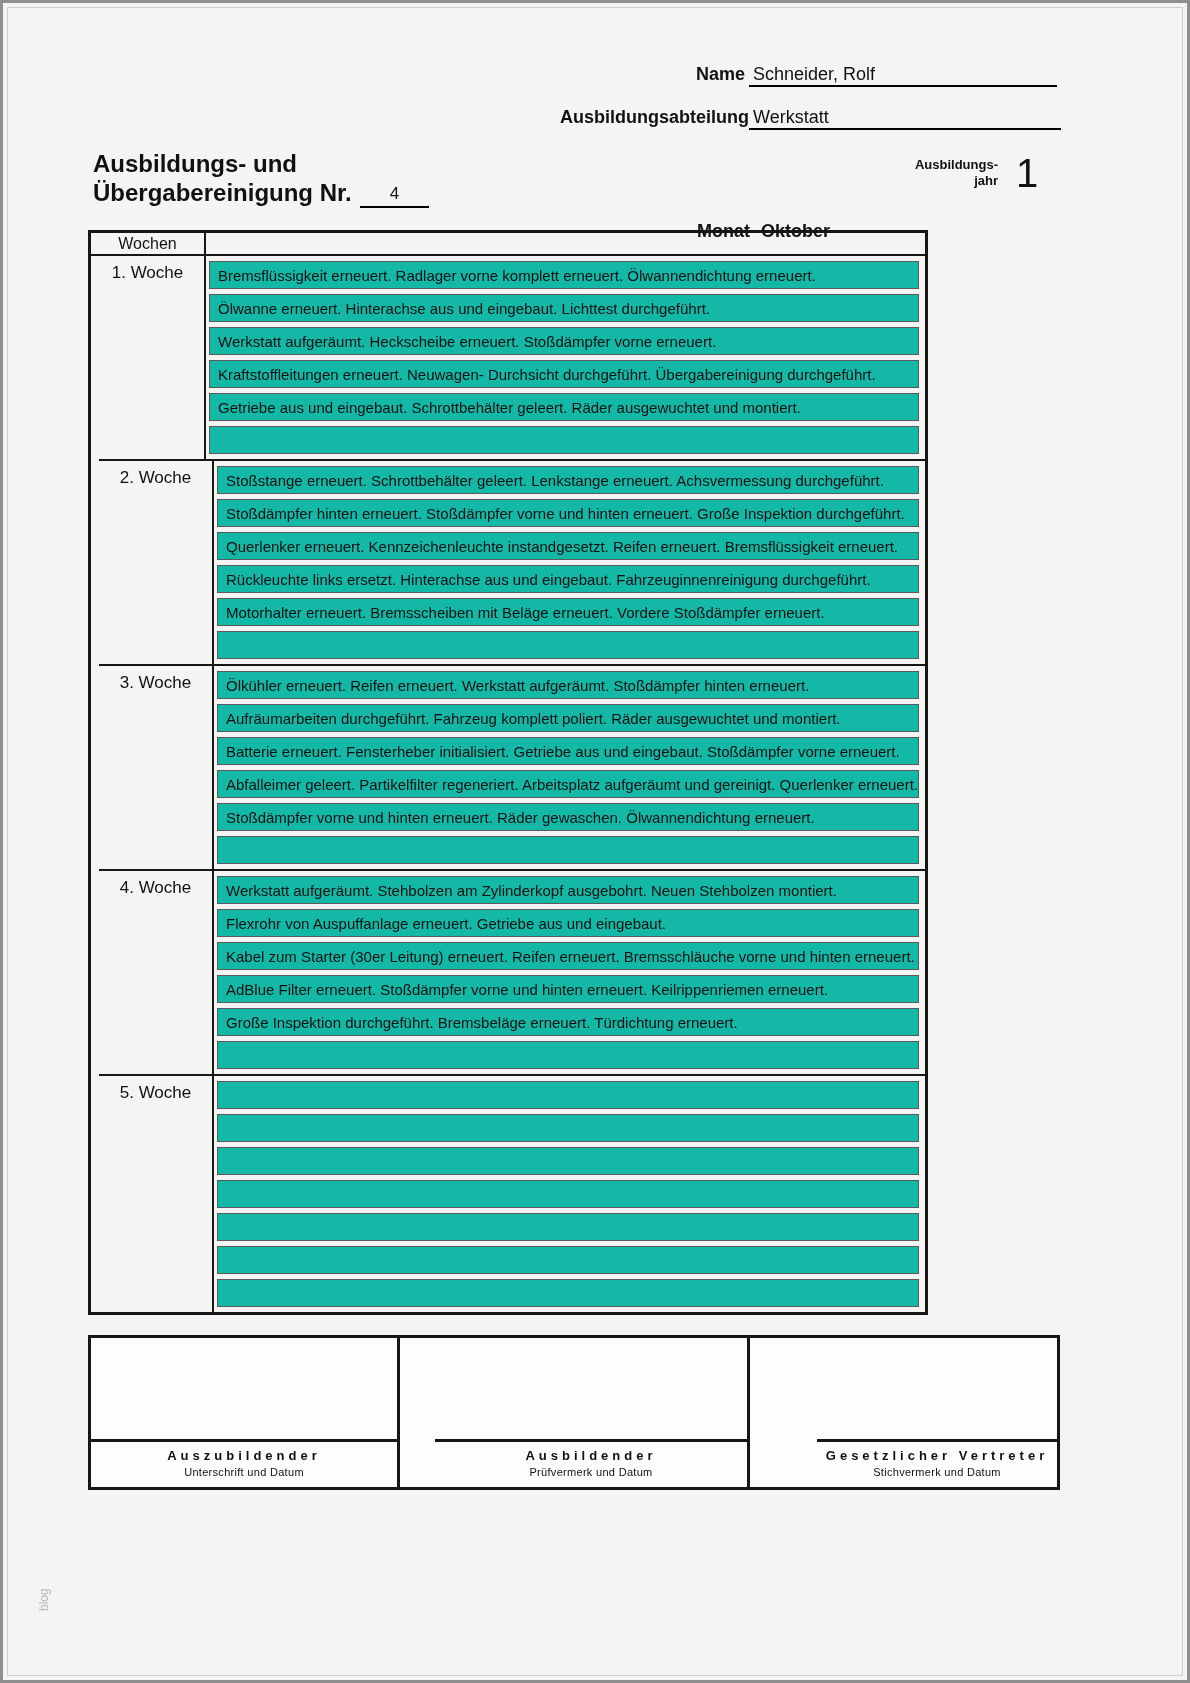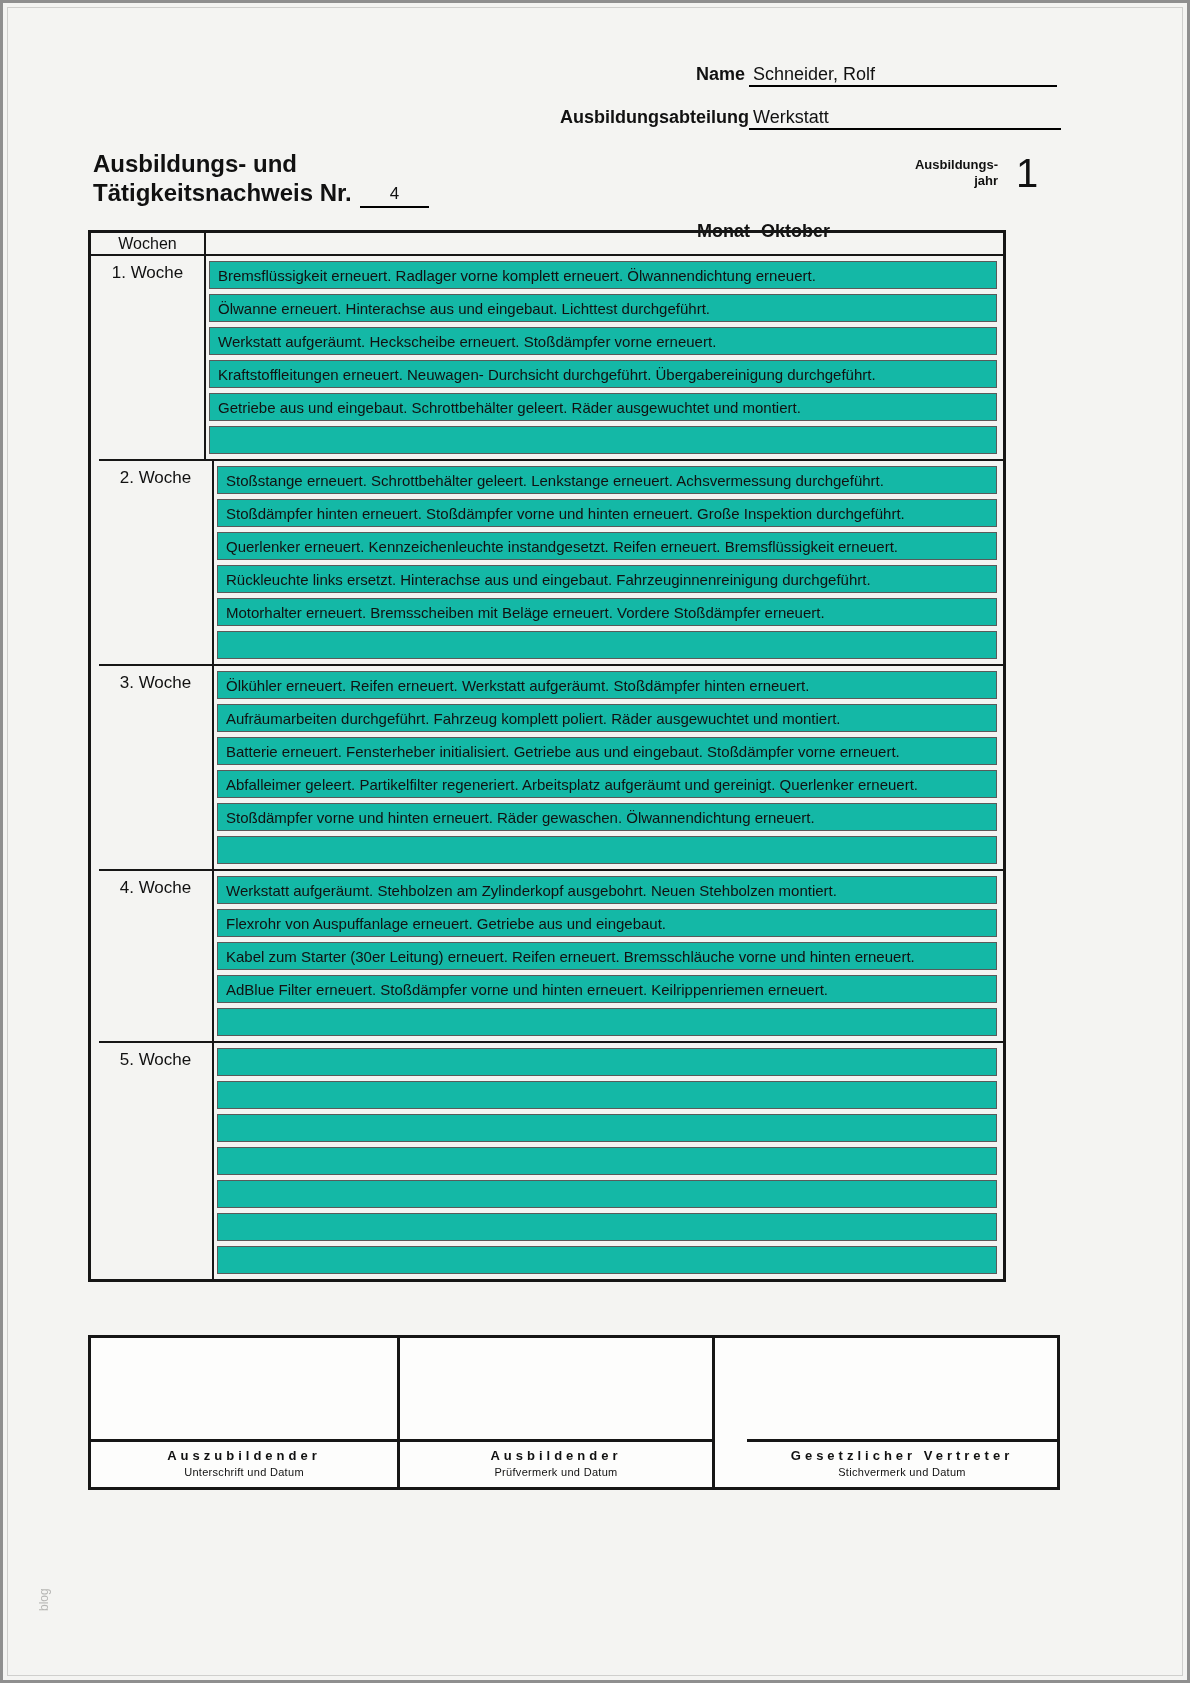--- a/index.html
+++ b/index.html
@@ -24,21 +24,21 @@
   .nr-line  { position:absolute; left:357px; top:203px; width:69px; border-bottom:2px solid #000; }
 
   .month { position:absolute; left:694px; top:192px; font-size:18px; font-weight:bold;margin-top:26px; }
   .month .month-value { margin-left:6px; }
 
   .year-label { position:absolute; left:895px; top:154px; width:100px; text-align:right; font-size:13px; font-weight:bold; line-height:16px; }
   .year-value { position:absolute; left:1013px; top:148px; font-size:40px; font-weight:400; }
 
   
   .main-table {
-    position:absolute; left:85px; top:227px; width:918px;
+    position:absolute; left:85px; top:227px; width:840px;
     border:3px solid #161616;
   }
   .wochen-header { display:flex; height:23px; border-bottom:2px solid #161616; }
   .wochen-header .hd-left {
     width:115px; border-right:2px solid #161616;
     display:flex; align-items:center; justify-content:center;
     font-size:16px;
   }
   .wochen-header .hd-right { flex:1; }
 
@@ -55,20 +55,21 @@
     padding-left:8px;
     font-size:15px; white-space:nowrap; overflow:hidden;
   }
 
   
   .sig-table {
     position:absolute; left:85px; top:1332px; width:972px;
     border:3px solid #161616;
     display:flex;
     background:#fdfdfc;
+    gap:35px;
   }
   .sig-col { display:flex; flex-direction:column; }
   .sig-col-0 { width:309px; border-right:3px solid #161616; }
   .sig-col-1 { width:315px; border-right:3px solid #161616; }
   .sig-col-2 { flex:1;margin-left:32px; }
   .sig-box { height:104px; border-bottom:3px solid #161616; background:#fdfdfc; }
   .sig-label { text-align:center; padding:6px 0 9px 0; background:#fdfdfc; }
   .sig-title { font-size:13px; font-weight:bold; letter-spacing:4px; }
   .sig-sub { font-size:11px; letter-spacing:0.3px; margin-top:3px; }
 
@@ -87,21 +88,21 @@
   <span class="hdr-label" style="left:693px; top:61px;">Name</span>
   <span class="hdr-value" style="left:750px; top:61px;">Schneider, Rolf</span>
   <span class="hdr-line" style="left:746px; top:60px; width:308px; height:24px;"></span>
 
   <span class="hdr-label" style="left:557px; top:104px;">Ausbildungsabteilung</span>
   <span class="hdr-value" style="left:750px; top:104px;">Werkstatt</span>
   <span class="hdr-line" style="left:746px; top:103px; width:312px; height:24px;"></span>
 
   <div class="title-block">
     <div>Ausbildungs- und</div>
-    <div>Tätigkeitsnachweis Nr.</div>
+    <div>Übergabereinigung Nr.</div>
   </div>
   <span class="nr-value">4</span>
   <span class="nr-line"></span>
 
   <div class="month">
     <span>Monat</span>
     <span class="month-value">Oktober</span>
   </div>
 
   <div class="year-label">
@@ -157,20 +158,21 @@
         </div>
         <div class="week-section">
           <div class="week-label-cell">
             <div class="week-label">4. Woche</div>
           </div>
           <div class="week-rows">
             <div class="line-box">Werkstatt aufgeräumt. Stehbolzen am Zylinderkopf ausgebohrt. Neuen Stehbolzen montiert.</div>
             <div class="line-box">Flexrohr von Auspuffanlage erneuert. Getriebe aus und eingebaut.</div>
             <div class="line-box">Kabel zum Starter (30er Leitung) erneuert. Reifen erneuert. Bremsschläuche vorne und hinten erneuert.</div>
             <div class="line-box">AdBlue Filter erneuert. Stoßdämpfer vorne und hinten erneuert. Keilrippenriemen erneuert.</div>
+            <div class="line-box">Große Inspektion durchgeführt. Bremsbeläge erneuert. Türdichtung erneuert.</div>
             <div class="line-box"></div>
           </div>
         </div>
         <div class="week-section">
           <div class="week-label-cell">
             <div class="week-label">5. Woche</div>
           </div>
           <div class="week-rows">
             <div class="line-box"></div>
             <div class="line-box"></div>

